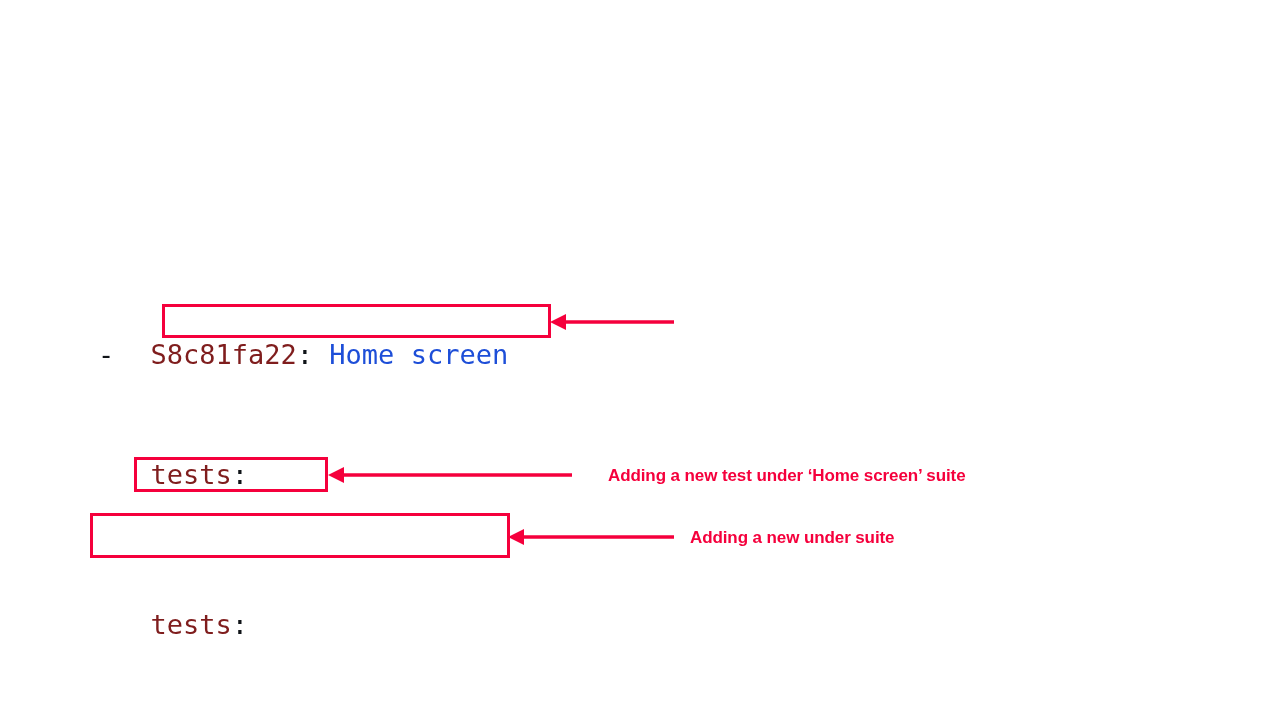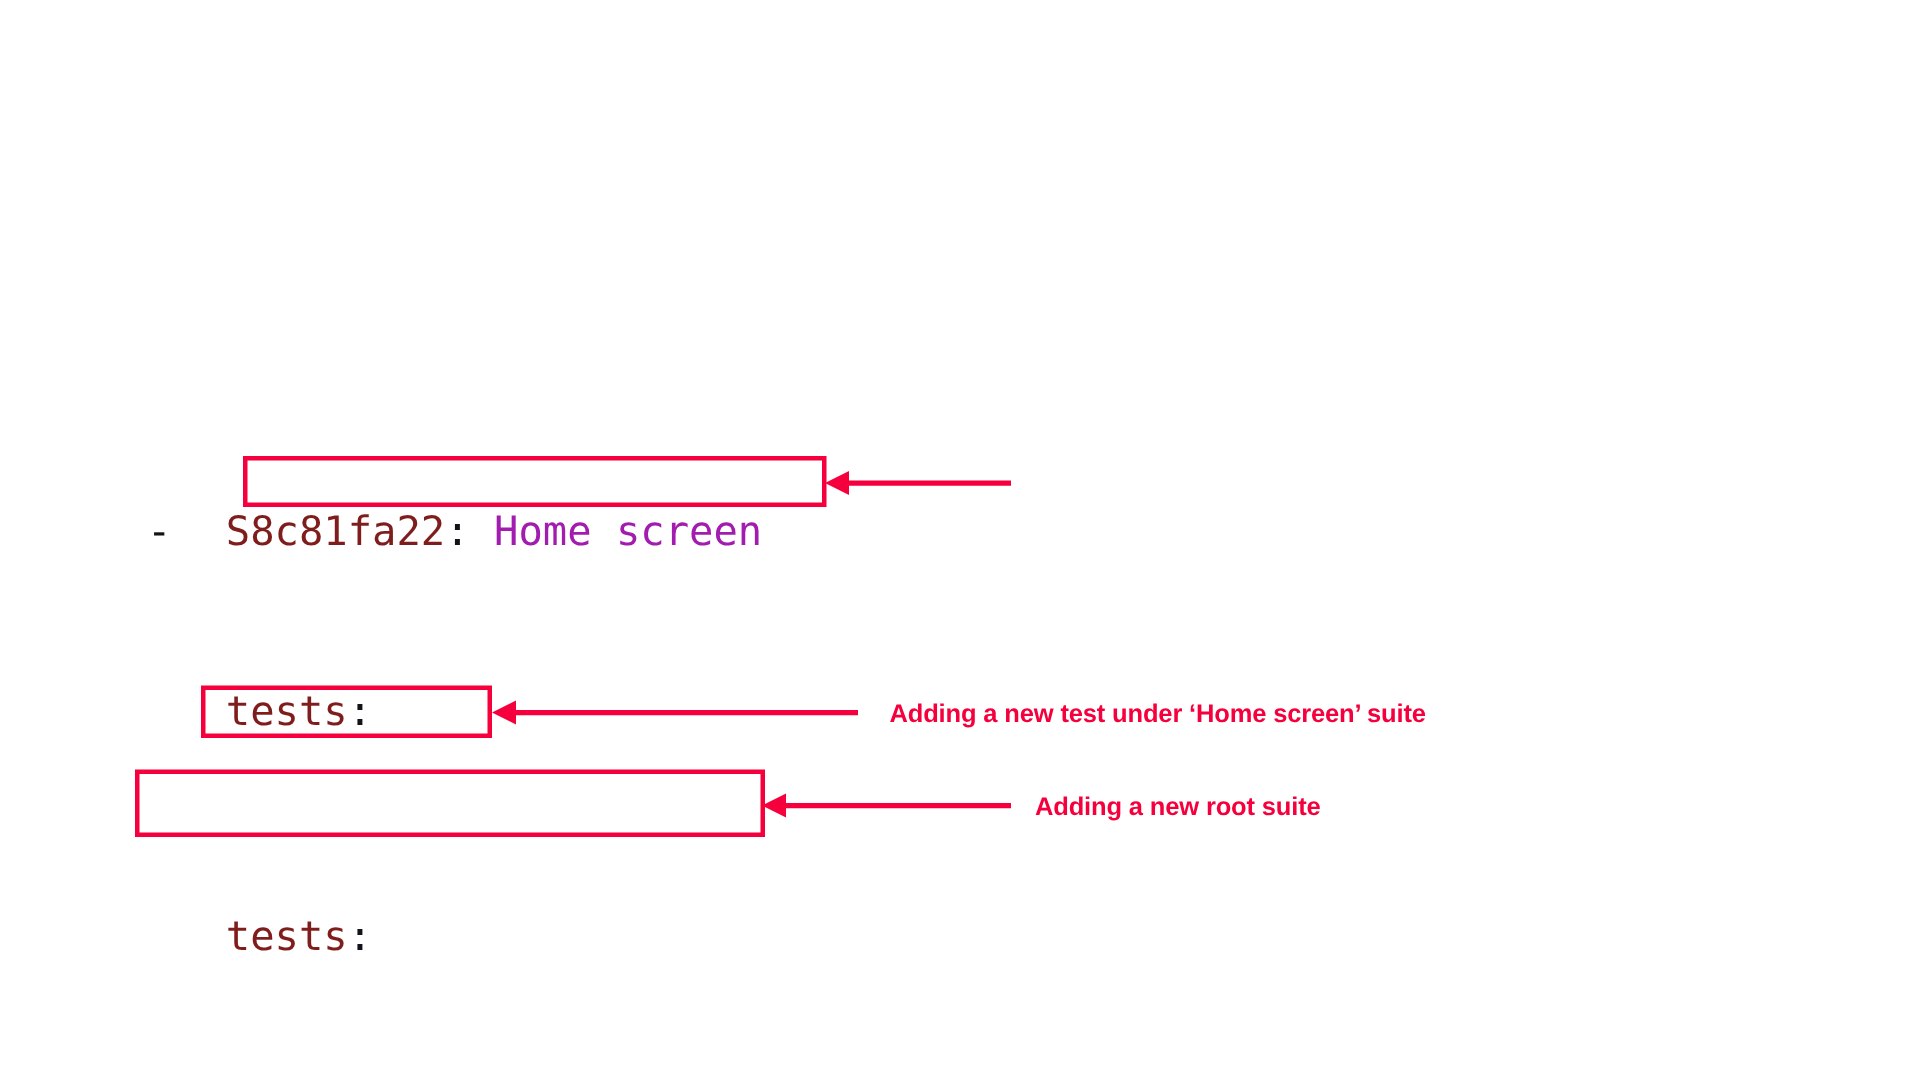--- a/index.html
+++ b/index.html
@@ -33,21 +33,21 @@
   }
 
   .line {
     height: 30px;
     white-space: pre;
   }
 
   .dash   { color: #101418; }
   .key    { color: #7f1d1d; margin-left: 20px; }
   .colon  { color: #101418; }
-  .value  { color: #a21caf; margin-top: 47px; }
+  .value  { color: #1d4ed8; margin-top: 47px; }
 
   .root-line {
     position: absolute;
     left: 98px;
     top: 520px;
     font-family: "DejaVu Sans Mono", monospace;
     font-size: 27px;
     line-height: 30px;
     white-space: pre;
   }
@@ -93,21 +93,21 @@
   .caption {
     position: absolute;
     font-family: "Liberation Sans", sans-serif;
     font-weight: bold;
     font-size: 17px;
     color: #f5003c;
     white-space: nowrap;
     letter-spacing: -0.1px;
   }
   #caption-sub-suite  { left: 720px; top: 313px; }
-  #caption-new-test   { left: 593px; top: 466px; }
+  #caption-new-test   { left: 608px; top: 466px; }
   #caption-root-suite { left: 690px; top: 528px; }
 </style>
 </head>
 <body>
 
 <div id="canvas">
 
   <div class="code-block">
 
     <div class="line"><span class="dash">- </span><span class="key">S8c81fa22</span><span class="colon">:</span><span class="value"> Home screen</span></div>
@@ -141,15 +141,15 @@
     <line x1="246" y1="11" x2="14" y2="11" stroke="#f5003c" stroke-width="3.5"></line>
     <polygon points="2,11 18,3 18,19" fill="#f5003c"></polygon>
   </svg>
 
   <svg class="arrow" id="arrow-root-suite" viewBox="0 0 170 22">
     <line x1="168" y1="11" x2="14" y2="11" stroke="#f5003c" stroke-width="3.5"></line>
     <polygon points="2,11 18,3 18,19" fill="#f5003c"></polygon>
   </svg>
 
   <div class="caption" id="caption-new-test">Adding a new test under ‘Home screen’ suite</div>
-  <div class="caption" id="caption-root-suite">Adding a new root suite</div>
+  <div class="caption" id="caption-root-suite">Adding a new under suite</div>
 
 </div>
 
 </body></html>

